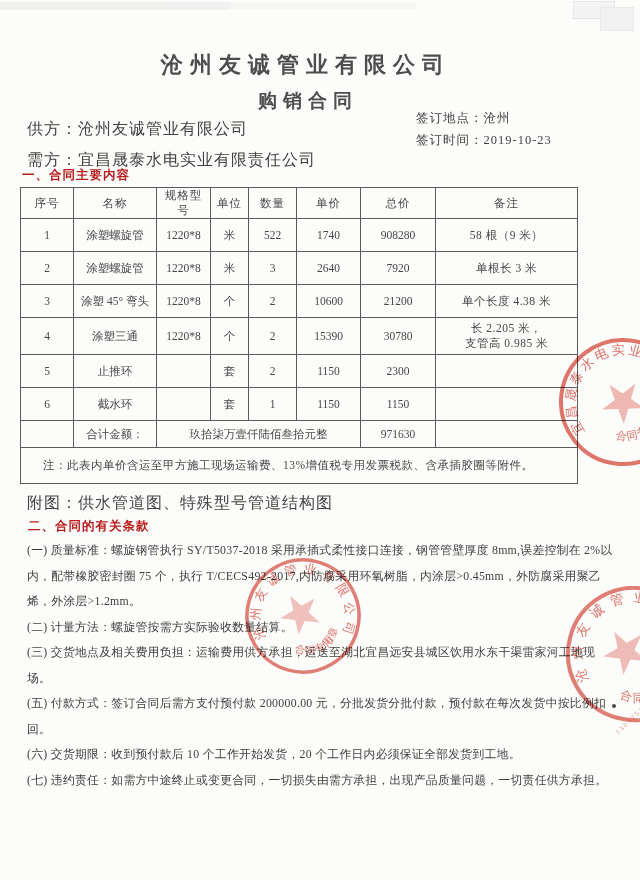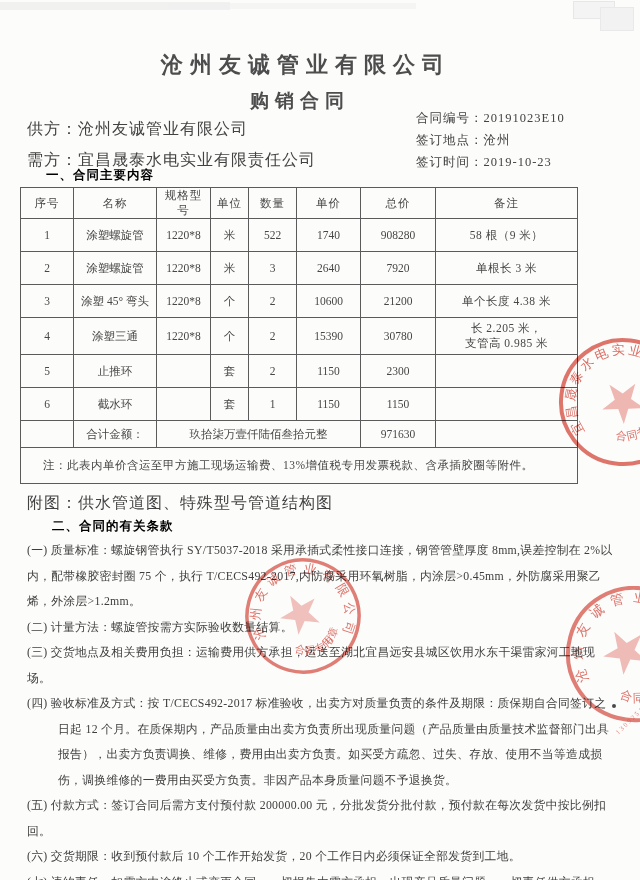--- a/index.html
+++ b/index.html
@@ -16,27 +16,27 @@
   
   .art1{position:absolute;left:0;top:2px;width:230px;height:8px;background:#e8e8e8;opacity:.55;}
   .art2{position:absolute;left:168px;top:3px;width:248px;height:6px;background:#f0f0f0;opacity:.6;}
   .art3{position:absolute;left:573px;top:1px;width:40px;height:16px;background:#f4f4f4;border:1px solid #e7e7e7;}
   .art4{position:absolute;left:600px;top:7px;width:32px;height:22px;background:#f2f2f2;border:1px solid #e9e9e9;}
   .dot{position:absolute;left:612px;top:704px;width:4px;height:4px;background:#4a4a4a;border-radius:50%;}
 
   .title{position:absolute;top:50px;left:0;width:612px;margin:0;text-align:center;
          font-size:22px;font-weight:600;letter-spacing:7px;color:#4d4d4d;}
   .subtitle{position:absolute;top:88px;left:0;width:600px;margin:0;text-align:center;
-         font-size:19px;font-weight:600;letter-spacing:6px;color:#4d4d4d;}
+         font-size:19px;font-weight:600;letter-spacing:6px;color:#4d4d4d;padding-left:8px;}
 
   .party{position:absolute;font-size:16px;letter-spacing:1px;color:#424242;}
   .supplier{left:27px;top:119px;}
   .buyer{left:27px;top:150px;}
   .cinfo{position:absolute;left:416px;top:107px;font-size:12.5px;line-height:22px;letter-spacing:1px;color:#424242;}
-  .sec-title{position:absolute;font-size:12.5px;font-weight:600;letter-spacing:1px;color:#000000;margin-left:24px;}
+  .sec-title{position:absolute;font-size:12.5px;font-weight:600;letter-spacing:1px;color:#b91c1c;}
   .sec1{left:22px;top:167px;}
   .sec2{left:28px;top:518px;}
   .attachment{position:absolute;left:27px;top:493px;font-size:16px;letter-spacing:1px;color:#424242;}
 
   table.main{position:absolute;left:20px;top:187px;width:557px;border-collapse:collapse;
              table-layout:fixed;font-size:11.5px;color:#474747;}
   table.main td,table.main th{border:1px solid #5b5b5b;text-align:center;padding:0 2px;font-weight:normal;overflow:hidden;}
   table.main th{height:29px;letter-spacing:1px;}
   tr.item{height:33px;}
   tr.item4{height:37px;}
@@ -65,21 +65,20 @@
   <div class="art4"></div>
   <div class="dot"></div>
 
   <h1 class="title">沧州友诚管业有限公司</h1>
   <h2 class="subtitle">购销合同</h2>
 
   <div class="party supplier">供方：沧州友诚管业有限公司</div>
   <div class="party buyer">需方：宜昌晟泰水电实业有限责任公司</div>
 
   <div class="cinfo">
-    <div><span>合同编号：</span><span>20191023E10</span></div>
     <div><span>签订地点：</span><span>沧州</span></div>
     <div><span>签订时间：</span><span>2019-10-23</span></div>
   </div>
 
   <div class="sec-title sec1">一、合同主要内容</div>
 
   <table class="main">
     <colgroup>
       <col style="width:53px">
         <col style="width:83px">
@@ -175,21 +174,20 @@
   </tbody>
     </table>
 
   <div class="attachment">附图：供水管道图、特殊型号管道结构图</div>
   <div class="sec-title sec2">二、合同的有关条款</div>
 
   <div class="clauses">
     <p>(一) 质量标准：螺旋钢管执行 SY/T5037-2018 采用承插式柔性接口连接，钢管管壁厚度 8mm,误差控制在 2%以内，配带橡胶密封圈 75 个，执行 T/CECS492-2017,内防腐采用环氧树脂，内涂层&gt;0.45mm，外防腐采用聚乙烯，外涂层&gt;1.2mm。</p>
     <p>(二) 计量方法：螺旋管按需方实际验收数量结算。</p>
     <p>(三) 交货地点及相关费用负担：运输费用供方承担，运送至湖北宜昌远安县城区饮用水东干渠雷家河工地现场。</p>
-    <p class="hang">(四) 验收标准及方式：按 T/CECS492-2017 标准验收，出卖方对质量负责的条件及期限：质保期自合同签订之日起 12 个月。在质保期内，产品质量由出卖方负责所出现质量问题（产品质量由质量技术监督部门出具报告），出卖方负责调换、维修，费用由出卖方负责。如买受方疏忽、过失、存放、使用不当等造成损伤，调换维修的一费用由买受方负责。非因产品本身质量问题不予退换货。</p>
     <p>(五) 付款方式：签订合同后需方支付预付款 200000.00 元，分批发货分批付款，预付款在每次发货中按比例扣回。</p>
     <p>(六) 交货期限：收到预付款后 10 个工作开始发货，20 个工作日内必须保证全部发货到工地。</p>
     <p>(七) 违约责任：如需方中途终止或变更合同，一切损失由需方承担，出现产品质量问题，一切责任供方承担。</p>
   </div>
 
   <svg class="stamp stamp-buyer" width="89" height="140" viewBox="0 0 89 140">
     <g transform="rotate(-38 72 70)">
       <circle cx="72" cy="70" r="62" fill="none" stroke="#d85449" stroke-width="4" opacity="0.8"></circle>
       <path id="ringA" d="M 72 70 m -48 0 a 48 48 0 1 1 96 0 a 48 48 0 1 1 -96 0" fill="none"></path>
       <text font-size="13" fill="#d85449" fill-opacity="0.85" letter-spacing="3">

